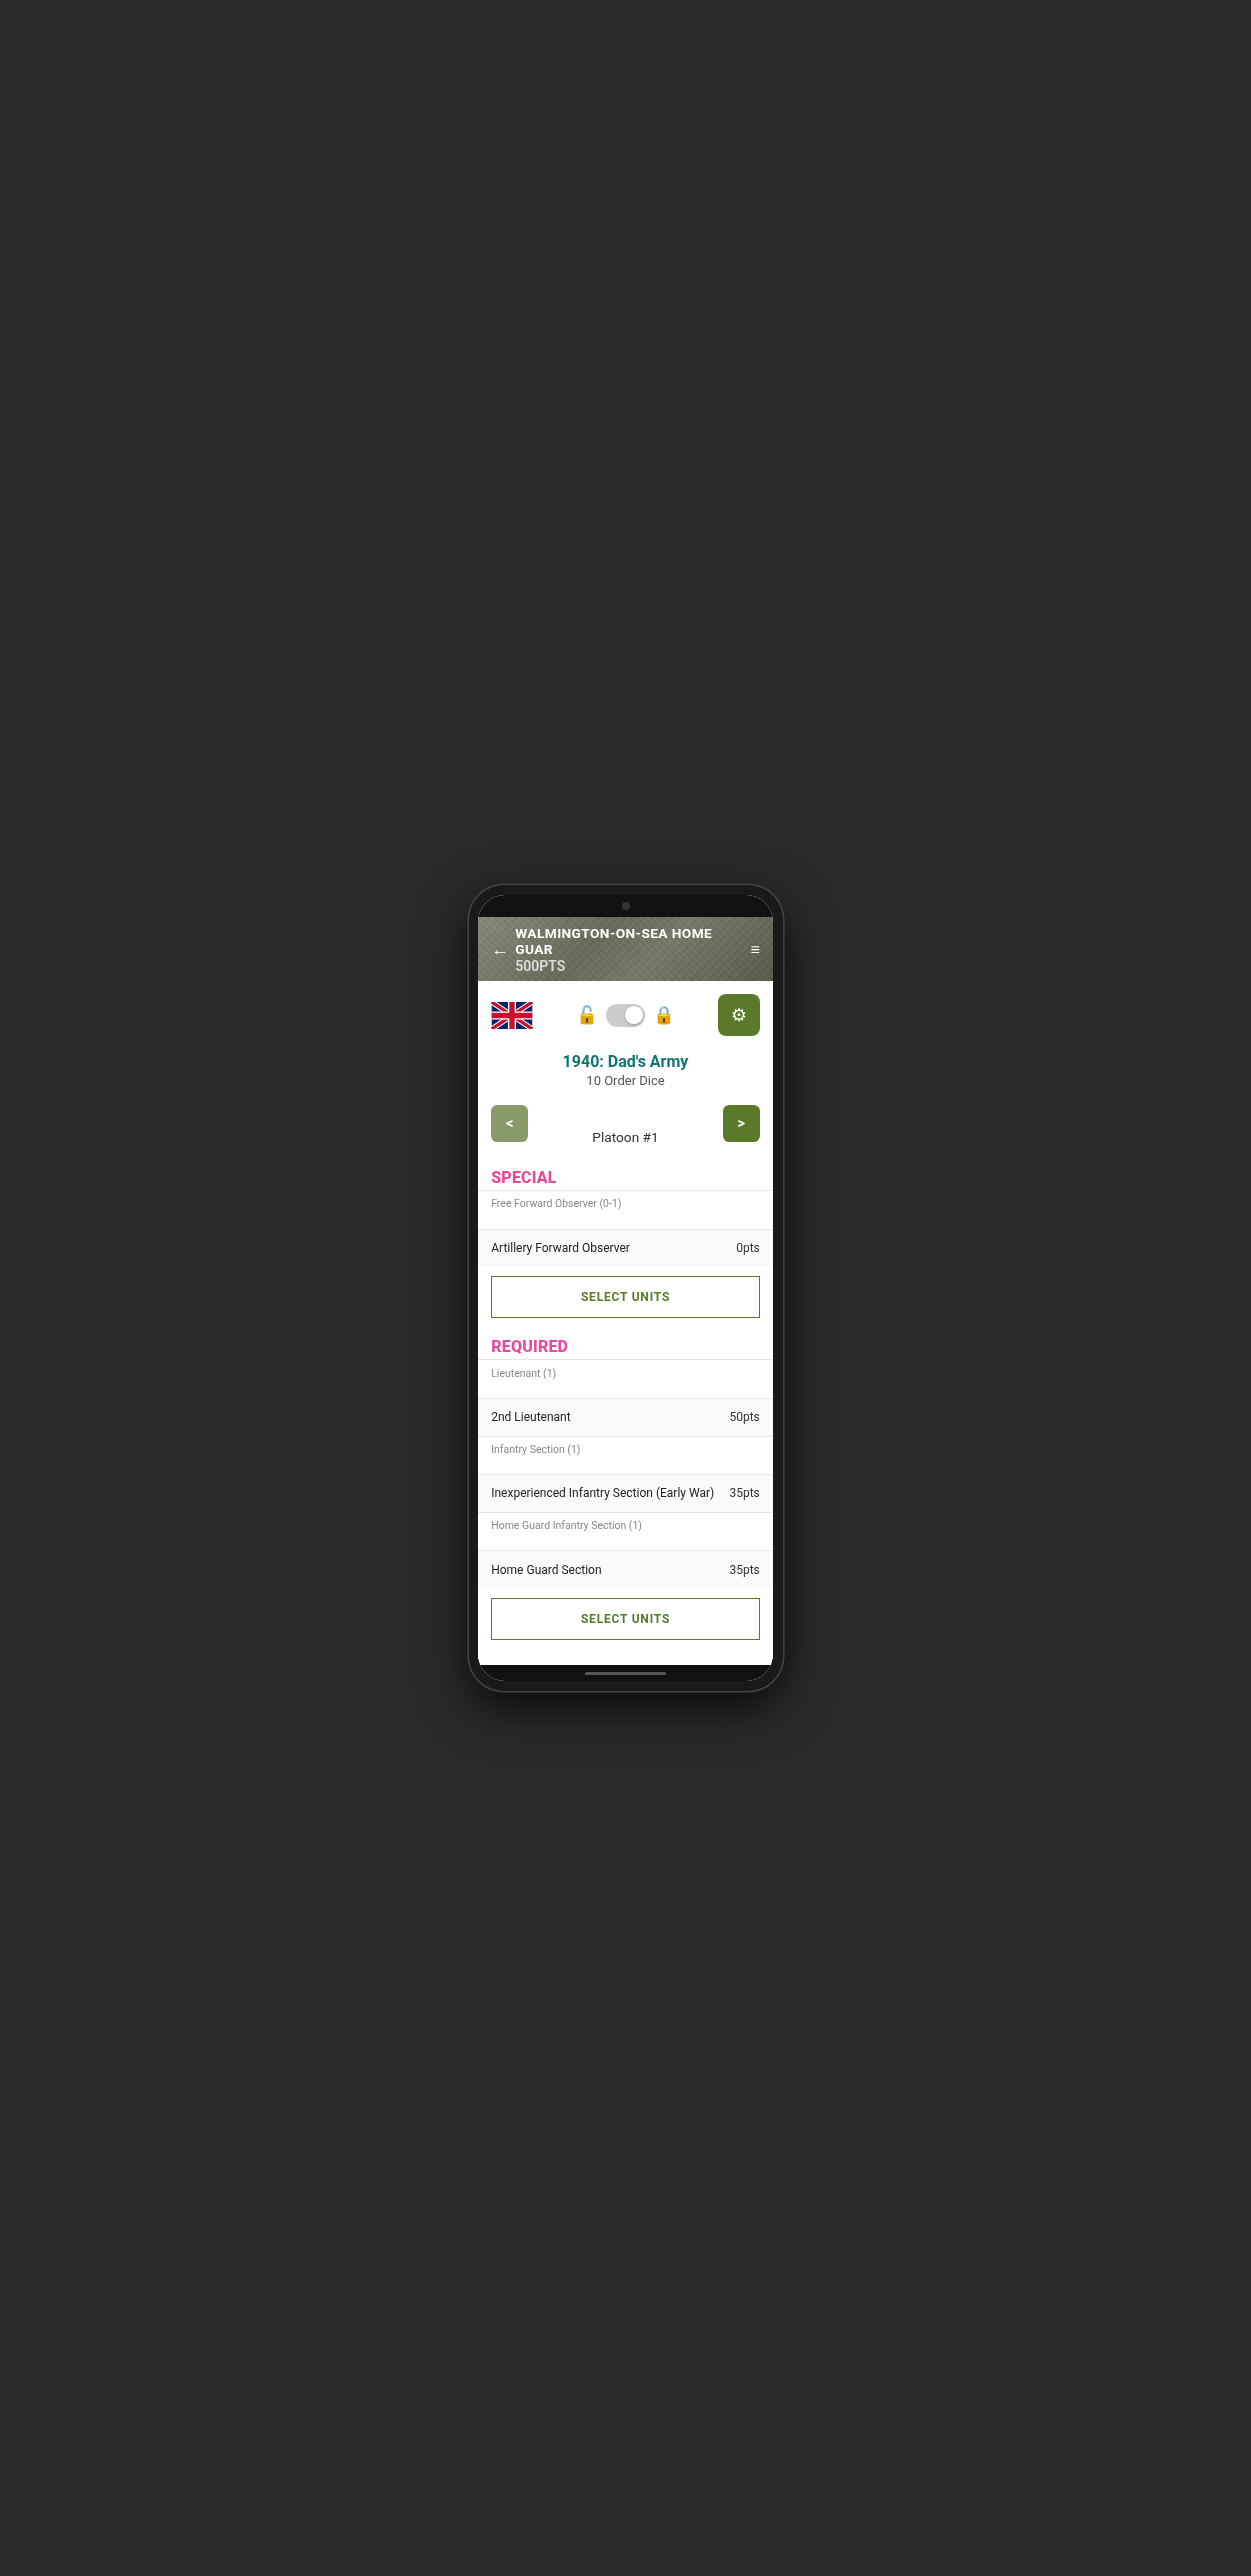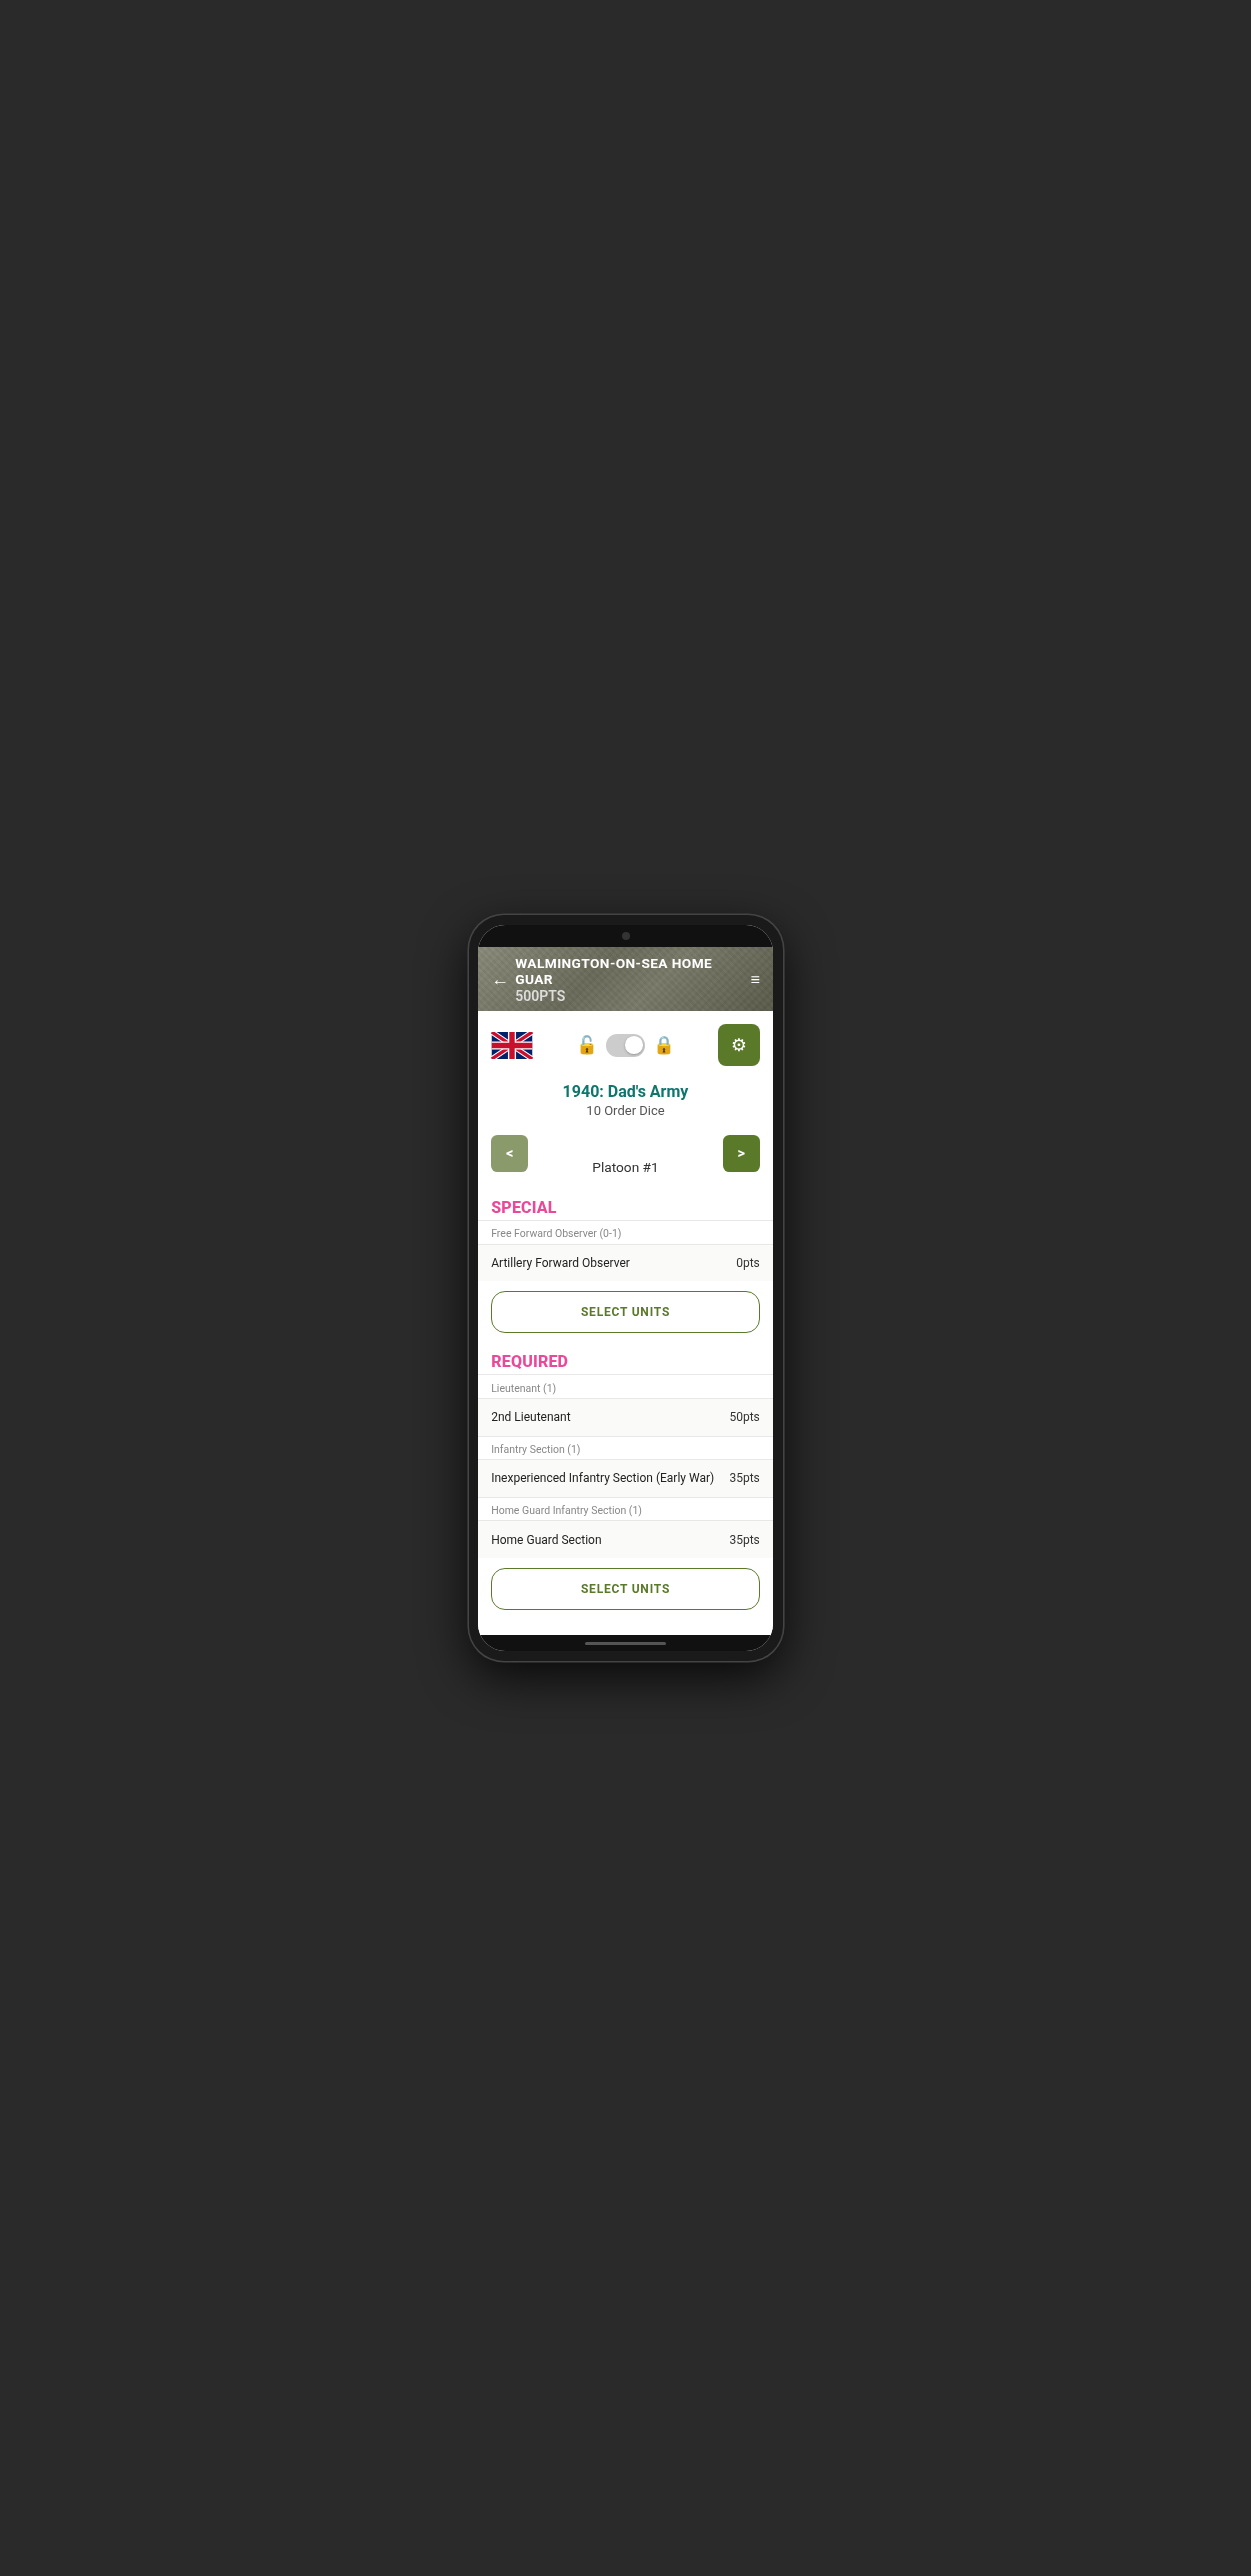--- a/index.html
+++ b/index.html
@@ -203,36 +203,37 @@
       color: #888;
       border-top: 0.8px solid #e8e8e8;
     }
     .list-item {
       display: flex;
       align-items: center;
       justify-content: space-between;
       padding: 11.3px 13px;
       border-top: 0.8px solid #e8e8e8;
       background: #fafaf8;
+      margin-top: 15px;
     }
     .list-item-name {
       font-size: 12px;
       color: #222;
     }
     .list-item-pts {
       font-size: 12px;
       color: #333;
       text-align: center;
     }
     
     .select-units-btn {
       margin: 9.7px 13px;
       padding: 13px;
       border: 1.6px solid #5a7a2a;
-      border-radius: 14px;
+      border-radius: 0;
       text-align: center;
       font-size: 12px;
       font-weight: 700;
       color: #5a7a2a;
       letter-spacing: 0.8px;
       text-transform: uppercase;
       cursor: pointer;
       background: #fff;
     }
     

